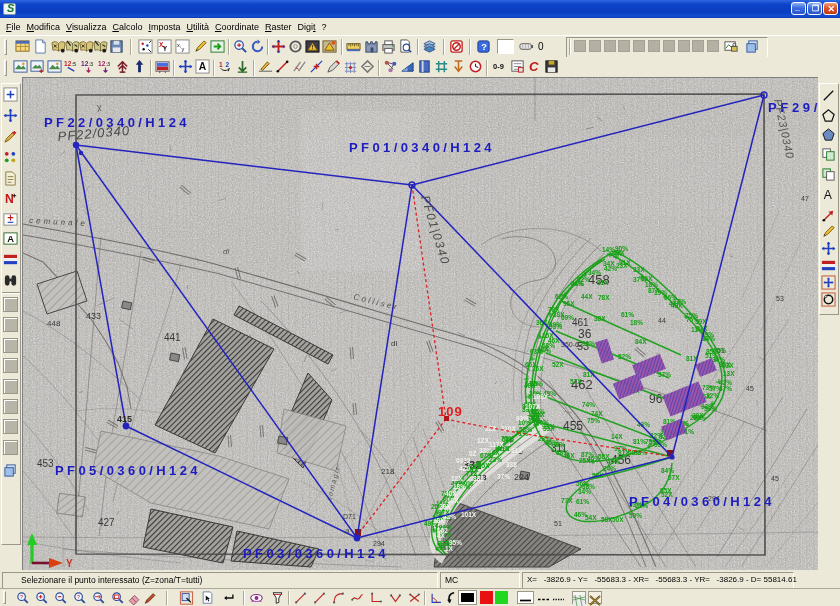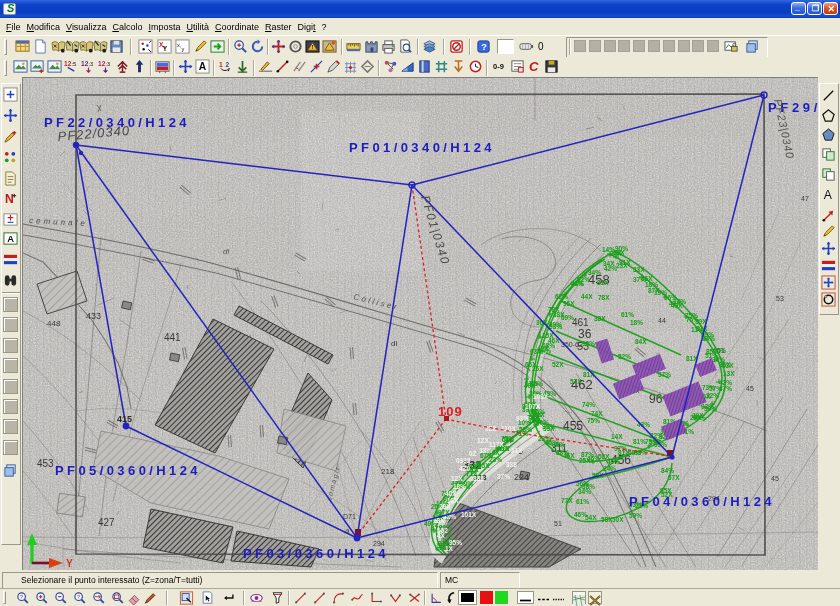--- a/index.html
+++ b/index.html
@@ -1318,20 +1318,21 @@
         <svg viewBox="0 0 16 16">
           <rect x="1" y="1" width="14" height="14" fill="none" stroke="#c05030"></rect>
           <circle cx="8" cy="8" r="4.5" fill="none" stroke="#111" stroke-width="1.6"></circle>
           <circle cx="5" cy="5" r="1.2" fill="#e0e0e0" stroke="#555"></circle>
         </svg>
       </div>
     </div>
   <div id="statusbar">
     <div class="spanel" style="left:2px;width:436px;padding-left:18px;">Selezionare il punto interessato (Z=zona/T=tutti)</div>
     <div class="spanel" style="left:440px;width:80px;">MC</div>
+    <div class="spanel" style="left:522px;width:272px;font-size:8px;">X=&nbsp;&nbsp;&nbsp;-3826.9 - Y=&nbsp;&nbsp;&nbsp;-55683.3 - XR=&nbsp;&nbsp;&nbsp;-55683.3 - YR=&nbsp;&nbsp;&nbsp;-3826.9 - D= 55814.61</div>
   </div>
   <div id="bottombar">
       <div class="grip" style="left:3px;top:2px;height:13px"></div>
       <div class="bico" style="left:14px;">
         <svg viewBox="0 0 16 16">
           <circle cx="7" cy="6.5" r="4.3" fill="#eef4ff" stroke="#2a4a9a" stroke-width="1.3"></circle>
           <path d="M10,9.5 L14,13.5" stroke="#2a4a9a" stroke-width="2"></path>
           <text x="5" y="9" font-size="6" fill="#c02020">?</text>
         </svg>
       </div>

